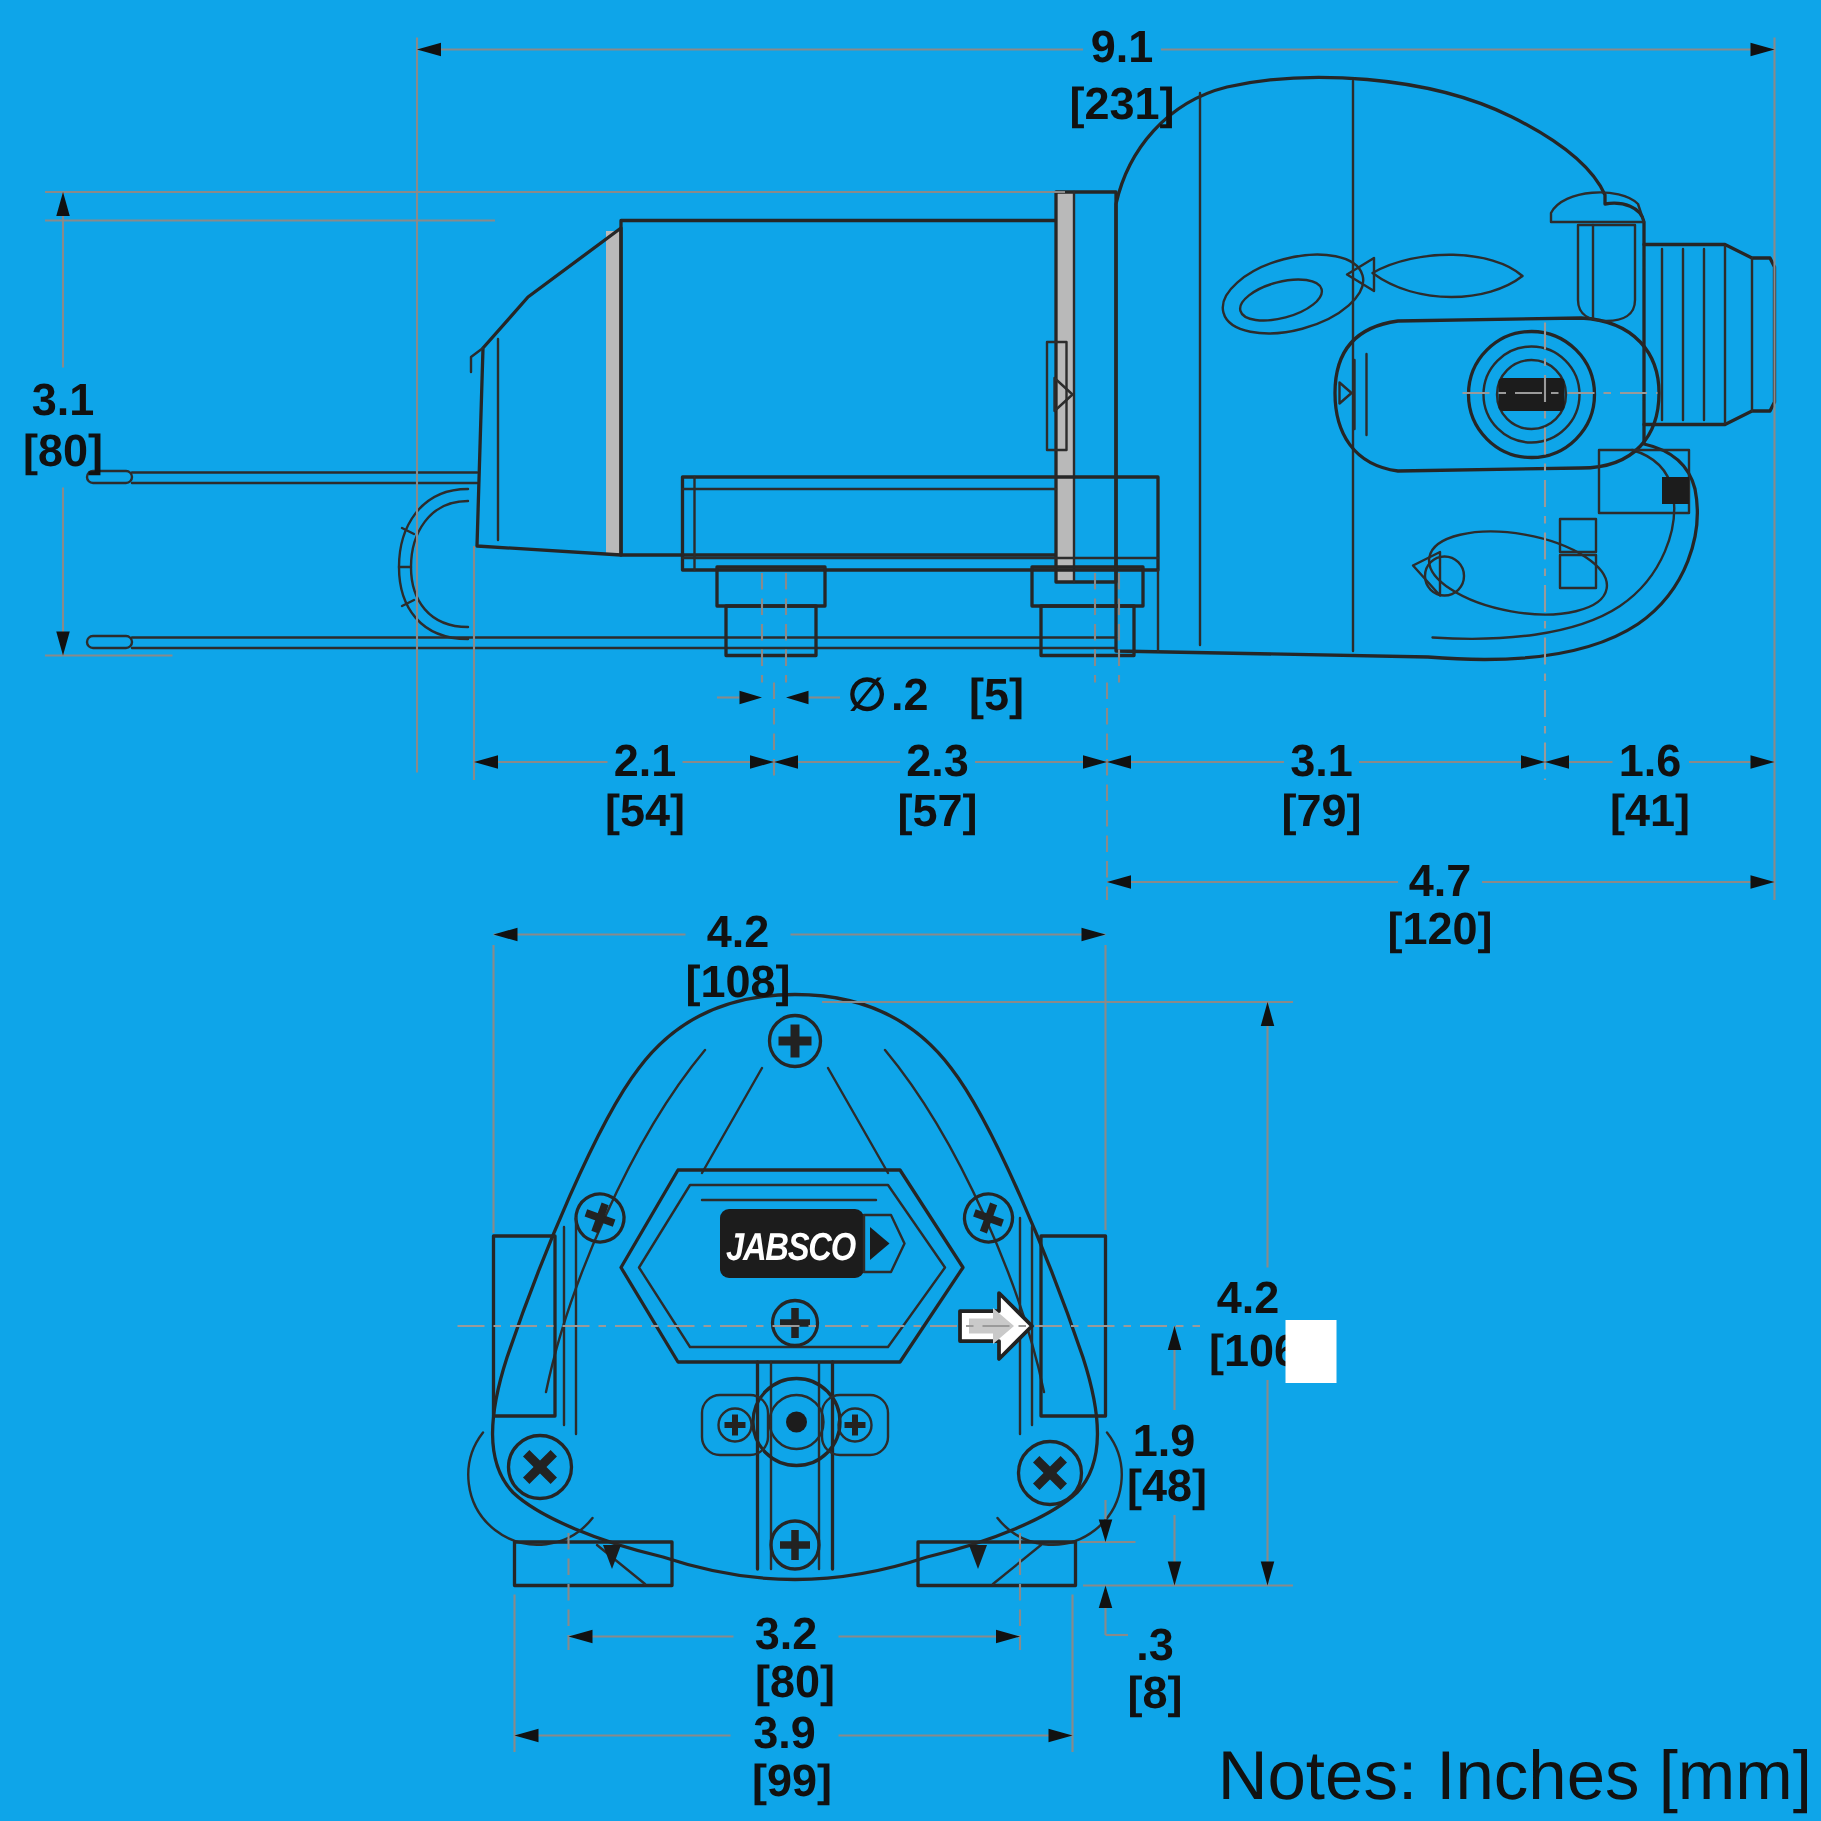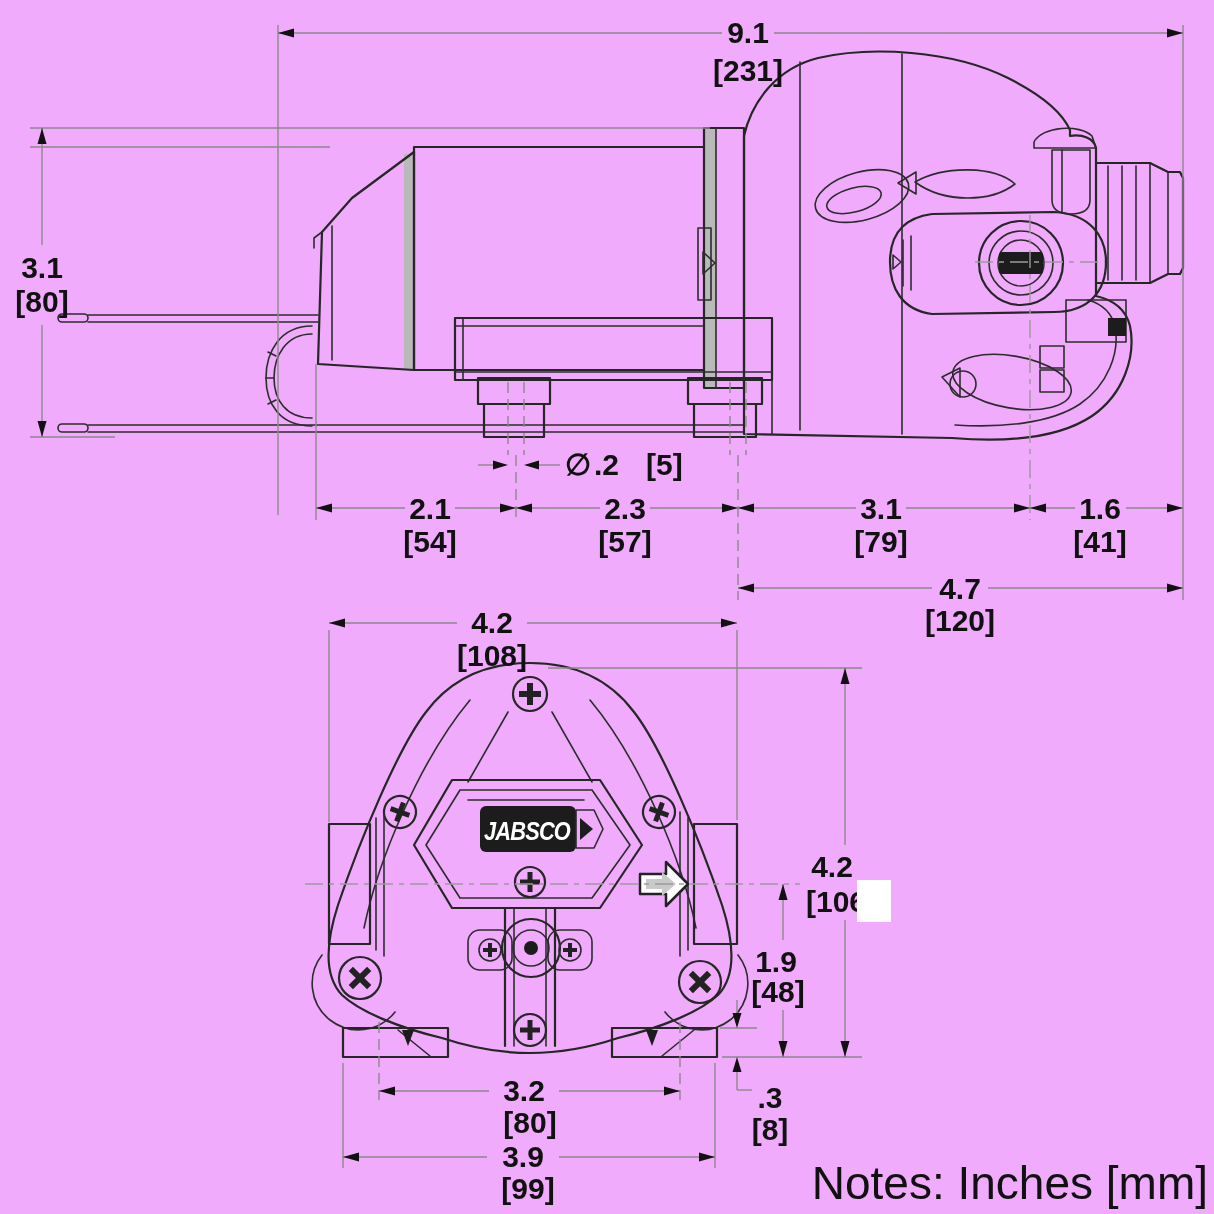--- a/index.html
+++ b/index.html
@@ -1,16 +1,16 @@
 <!DOCTYPE html>
 <html><head>
 <meta charset="utf-8">
 <style>
   html,body{margin:0;padding:0;background:#fff;}
-  #canvas{position:relative;width:1214px;height:1214px;background:#f0abfc;overflow:hidden;
+  #canvas{position:relative;width:1214px;height:1214px;background:#0ea5e9;overflow:hidden;
           font-family:"Liberation Sans", sans-serif;}
   svg text{font-family:"Liberation Sans", sans-serif;}
   .dimtxt{font-size:30px;font-weight:bold;fill:#111;}
   .notetxt{font-size:46px;font-weight:400;fill:#111;}
   .brandtxt{font-size:26px;font-weight:bold;font-style:italic;fill:#fff;letter-spacing:-1px;}
   .geo{stroke:#262626;stroke-width:2.2;fill:none;stroke-linejoin:round;stroke-linecap:round;}
   .geo2{stroke:#2c2c2c;stroke-width:1.6;fill:none;stroke-linejoin:round;stroke-linecap:round;}
   .dim{stroke:#8a8a8a;stroke-width:1.4;fill:none;}
   .dsh{stroke:#8a8a8a;stroke-width:1.4;fill:none;stroke-dasharray:11 6;}
   .cl{stroke:#9a9a9a;stroke-width:1.4;fill:none;stroke-dasharray:18 6 5 6;}

